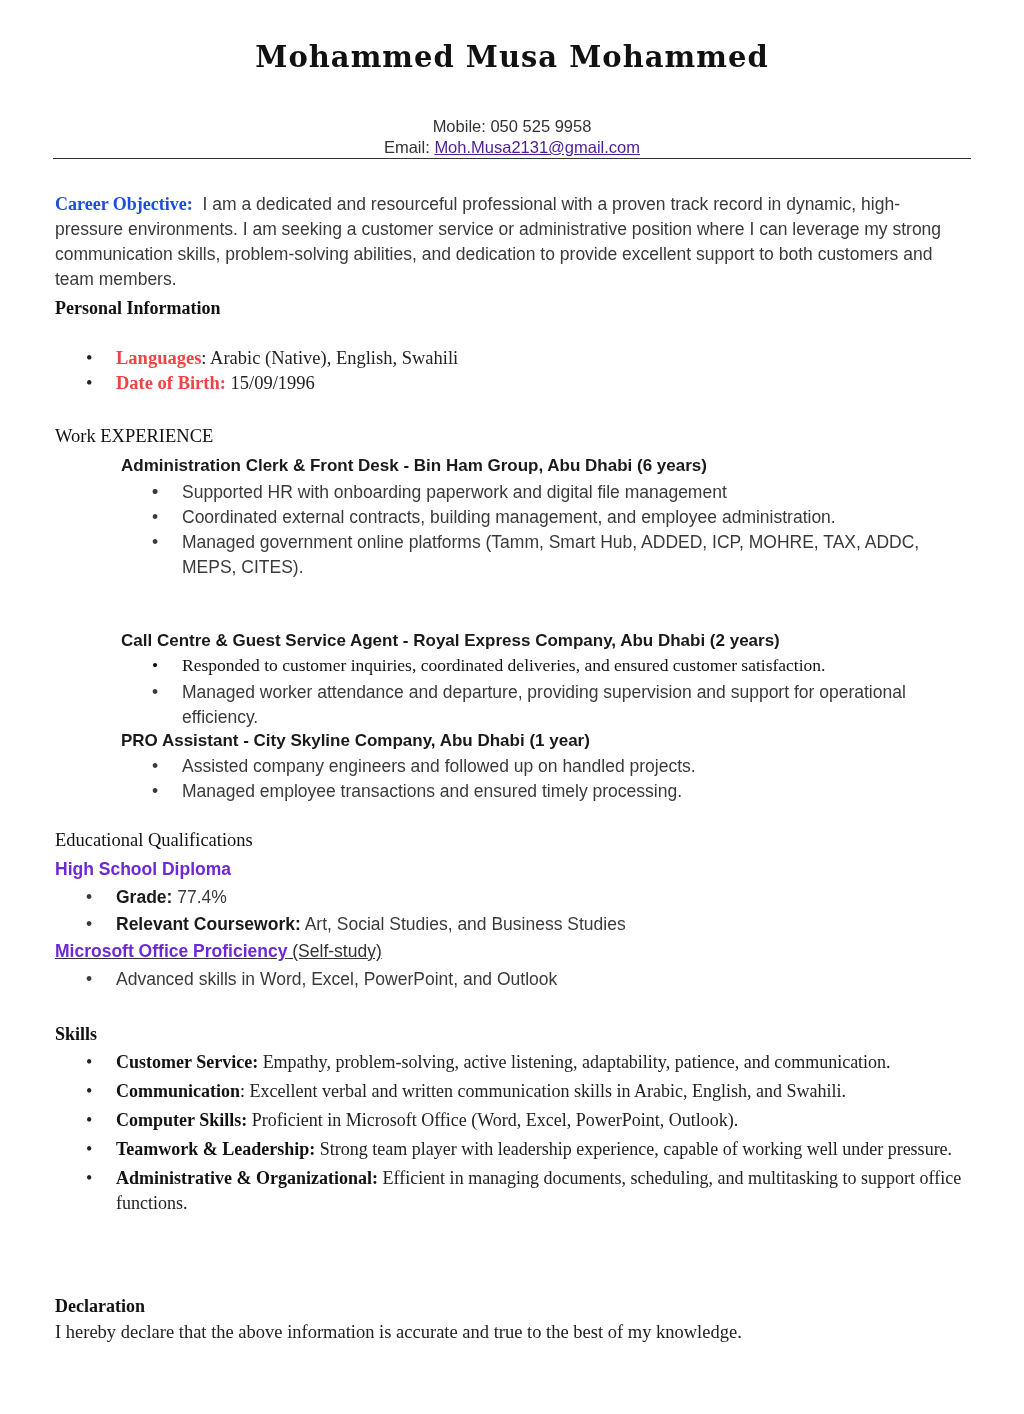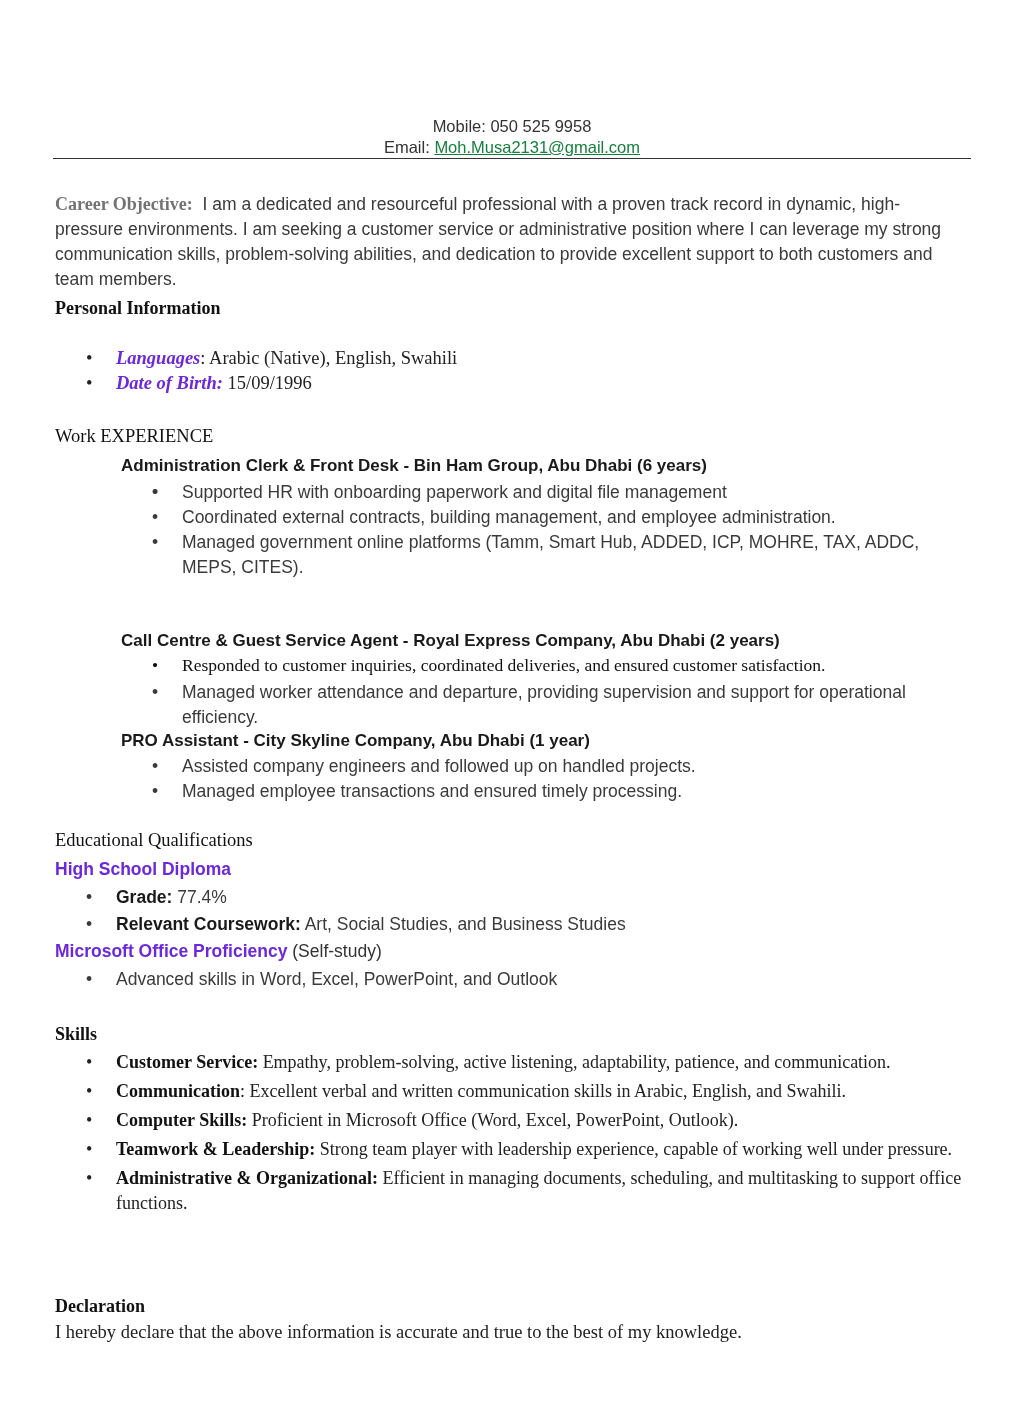--- a/index.html
+++ b/index.html
@@ -4,36 +4,36 @@
 <style>
   html, body { margin: 0; padding: 0; background: #ffffff; }
   body { width: 1024px; height: 1414px; overflow: hidden; position: relative; color: #1a1a1a; }
   .page { position: absolute; left: 0; top: 0; width: 1024px; height: 1414px; }
 
   .name { position: absolute; left: 0; width: 1024px; top: 40px; text-align: center;
           font-family: "DejaVu Serif", serif; font-weight: bold; font-size: 29px; letter-spacing: 1px; color: #111; }
   .contact { position: absolute; left: 0; width: 1024px; text-align: center;
              font-family: "Liberation Sans", sans-serif; font-size: 16.5px; color: #333; }
   .c1 { top: 96px; } .c2 { top: 117px; } .c3 { top: 138px; }
-  .email-link { color: #15803d; text-decoration: underline; }
+  .email-link { color: #4c1d95; text-decoration: underline; }
   .rule { position: absolute; left: 53px; width: 918px; top: 158px; height: 0; border-top: 1.5px solid #333; }
 
   .block { position: absolute; left: 55px; width: 900px; }
   .objective { top: 192px; font-family: "Liberation Sans", sans-serif; font-size: 17.5px; line-height: 25px; color: #3a3a3a; }
-  .objective .lbl { font-family: "Liberation Serif", serif; font-weight: bold; color: #737373; font-size: 18px; }
+  .objective .lbl { font-family: "Liberation Serif", serif; font-weight: bold; color: #1d4ed8; font-size: 18px; }
 
   .h-serif { position: absolute; left: 55px; font-family: "Liberation Serif", serif; font-weight: bold; font-size: 18px; color: #111; }
   .h-plain { position: absolute; left: 55px; font-family: "Liberation Serif", serif; font-size: 18.5px; color: #111; }
 
   ul { margin: 0; padding: 0; list-style: none; }
   li { position: relative; }
   .bullet { position: absolute; left: -30px; }
 
   .personal { position: absolute; left: 116px; top: 346px; font-family: "Liberation Serif", serif; font-size: 18.5px; line-height: 25px; color: #222; }
-  .personal b { color: #6d28d9; font-style: italic; }
+  .personal b { color: #ef4444; }
 
   .job-title { position: absolute; left: 121px; font-family: "Liberation Sans", sans-serif; font-weight: bold; font-size: 17px; color: #1a1a1a; }
   .job-list { position: absolute; left: 182px; width: 790px; font-family: "Liberation Sans", sans-serif; font-size: 17.5px; line-height: 25px; color: #3a3a3a; }
   .job-list li.serifline { font-family: "Liberation Serif", serif; font-size: 17.5px; color: #111; }
 
   .edu-sub { position: absolute; left: 55px; font-family: "Liberation Sans", sans-serif; font-size: 17.5px; color: #333; }
   .edu-sub b { color: #6d28d9; }
   .edu-list { position: absolute; left: 116px; width: 860px; font-family: "Liberation Sans", sans-serif; font-size: 17.5px; line-height: 27px; color: #3a3a3a; }
   .edu-list b { color: #1a1a1a; }
 
@@ -41,20 +41,21 @@
   .skills-list li { margin-bottom: 4px; }
   .skills-list b { color: #111; }
 
   .decl { position: absolute; left: 55px; top: 1322px; width: 920px; font-family: "Liberation Serif", serif; font-size: 18.5px; color: #222; }
 </style>
 </head>
 <body>
 
 <div class="page">
 
+  <div class="name">Mohammed Musa Mohammed</div>
 
   <div class="contact c2">
     <span>Mobile:</span>
     <span>050 525 9958</span>
   </div>
   <div class="contact c3">
     <span>Email:</span>
     <a class="email-link">Moh.Musa2131@gmail.com</a>
   </div>
   <div class="rule"></div>
@@ -91,21 +92,21 @@
     <li><span class="bullet">•</span><span>Assisted company engineers and followed up on handled projects.</span></li>
     <li><span class="bullet">•</span><span>Managed employee transactions and ensured timely processing.</span></li>
   </ul>
 
   <div class="h-plain" style="top:830px;">Educational Qualifications</div>
   <div class="edu-sub" style="top:859px;"><b>High School Diploma</b></div>
   <ul class="edu-list" style="top:884px;">
     <li><span class="bullet">•</span><b>Grade:</b><span> 77.4%</span></li>
     <li><span class="bullet">•</span><b>Relevant Coursework:</b><span> Art, Social Studies, and Business Studies</span></li>
   </ul>
-  <div class="edu-sub" style="top:941px;"><b>Microsoft Office Proficiency</b><span> (Self-study)</span></div>
+  <div class="edu-sub" style="top:941px;text-decoration:underline;"><b>Microsoft Office Proficiency</b><span> (Self-study)</span></div>
   <ul class="edu-list" style="top:966px;">
     <li><span class="bullet">•</span><span>Advanced skills in Word, Excel, PowerPoint, and Outlook</span></li>
   </ul>
 
   <div class="h-serif" style="top:1024px;">Skills</div>
   <ul class="skills-list">
     <li><span class="bullet">•</span><b>Customer Service:</b><span> Empathy, problem-solving, active listening, adaptability, patience, and communication.</span></li>
     <li><span class="bullet">•</span><b>Communication</b><span>: Excellent verbal and written communication skills in Arabic, English, and Swahili.</span></li>
     <li><span class="bullet">•</span><b>Computer Skills:</b><span> Proficient in Microsoft Office (Word, Excel, PowerPoint, Outlook).</span></li>
     <li><span class="bullet">•</span><b>Teamwork &amp; Leadership:</b><span> Strong team player with leadership experience, capable of working well under pressure.</span></li>

